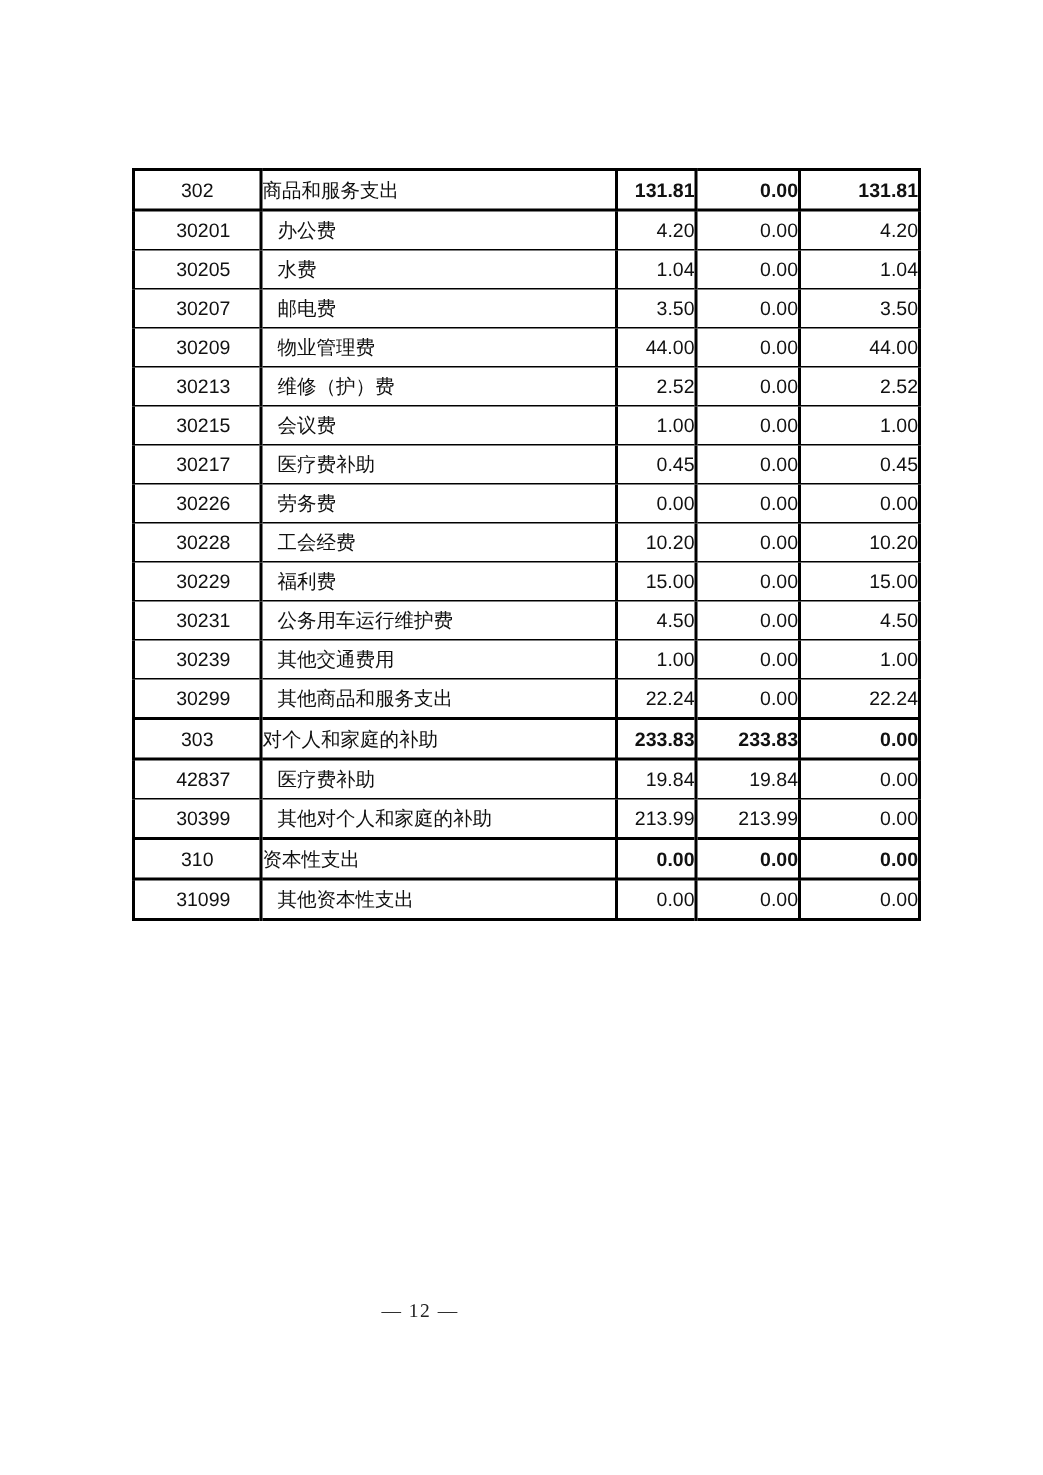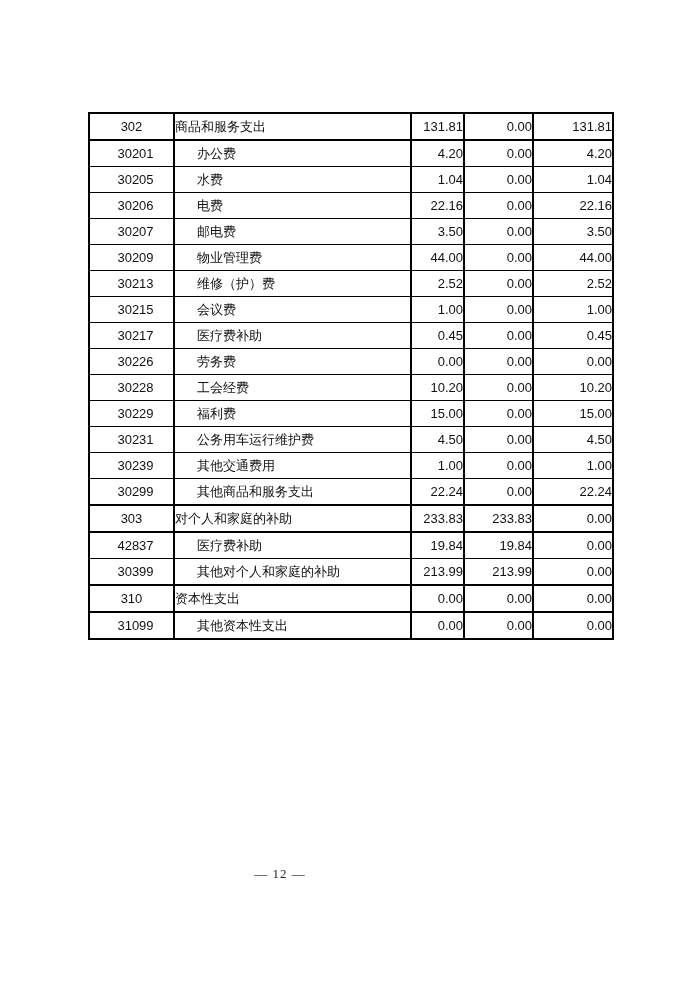--- a/index.html
+++ b/index.html
@@ -53,28 +53,28 @@
   }
   tr.sub td.code {
     padding-left: 8px;
   }
   td.name {
     text-align: left;
     padding-left: 8px;
     font-size: 13.5px;
   }
   tr.sub td.name {
-    padding-left: 22px;
+    padding-left: 10px;
   }
   td.val {
     text-align: right;
     padding-right: 7px;
   }
   tr.cat td.val {
-    font-weight: normal;
+    font-weight: bold;
   }
   .footer {
     position: absolute;
     top: 866px;
     left: 0;
     width: 560px;
     text-align: center;
     font-family: "Liberation Serif", serif;
     font-size: 13px;
     color: #222222;
@@ -110,27 +110,20 @@
           <td class="val">4.20</td>
         </tr>
         <tr class="sub">
           <td class="code">30205</td>
           <td class="name">水费</td>
           <td class="val">1.04</td>
           <td class="val">0.00</td>
           <td class="val">1.04</td>
         </tr>
         <tr class="sub">
-          <td class="code">30206</td>
-          <td class="name">电费</td>
-          <td class="val">22.16</td>
-          <td class="val">0.00</td>
-          <td class="val">22.16</td>
-        </tr>
-        <tr class="sub">
           <td class="code">30207</td>
           <td class="name">邮电费</td>
           <td class="val">3.50</td>
           <td class="val">0.00</td>
           <td class="val">3.50</td>
         </tr>
         <tr class="sub">
           <td class="code">30209</td>
           <td class="name">物业管理费</td>
           <td class="val">44.00</td>

